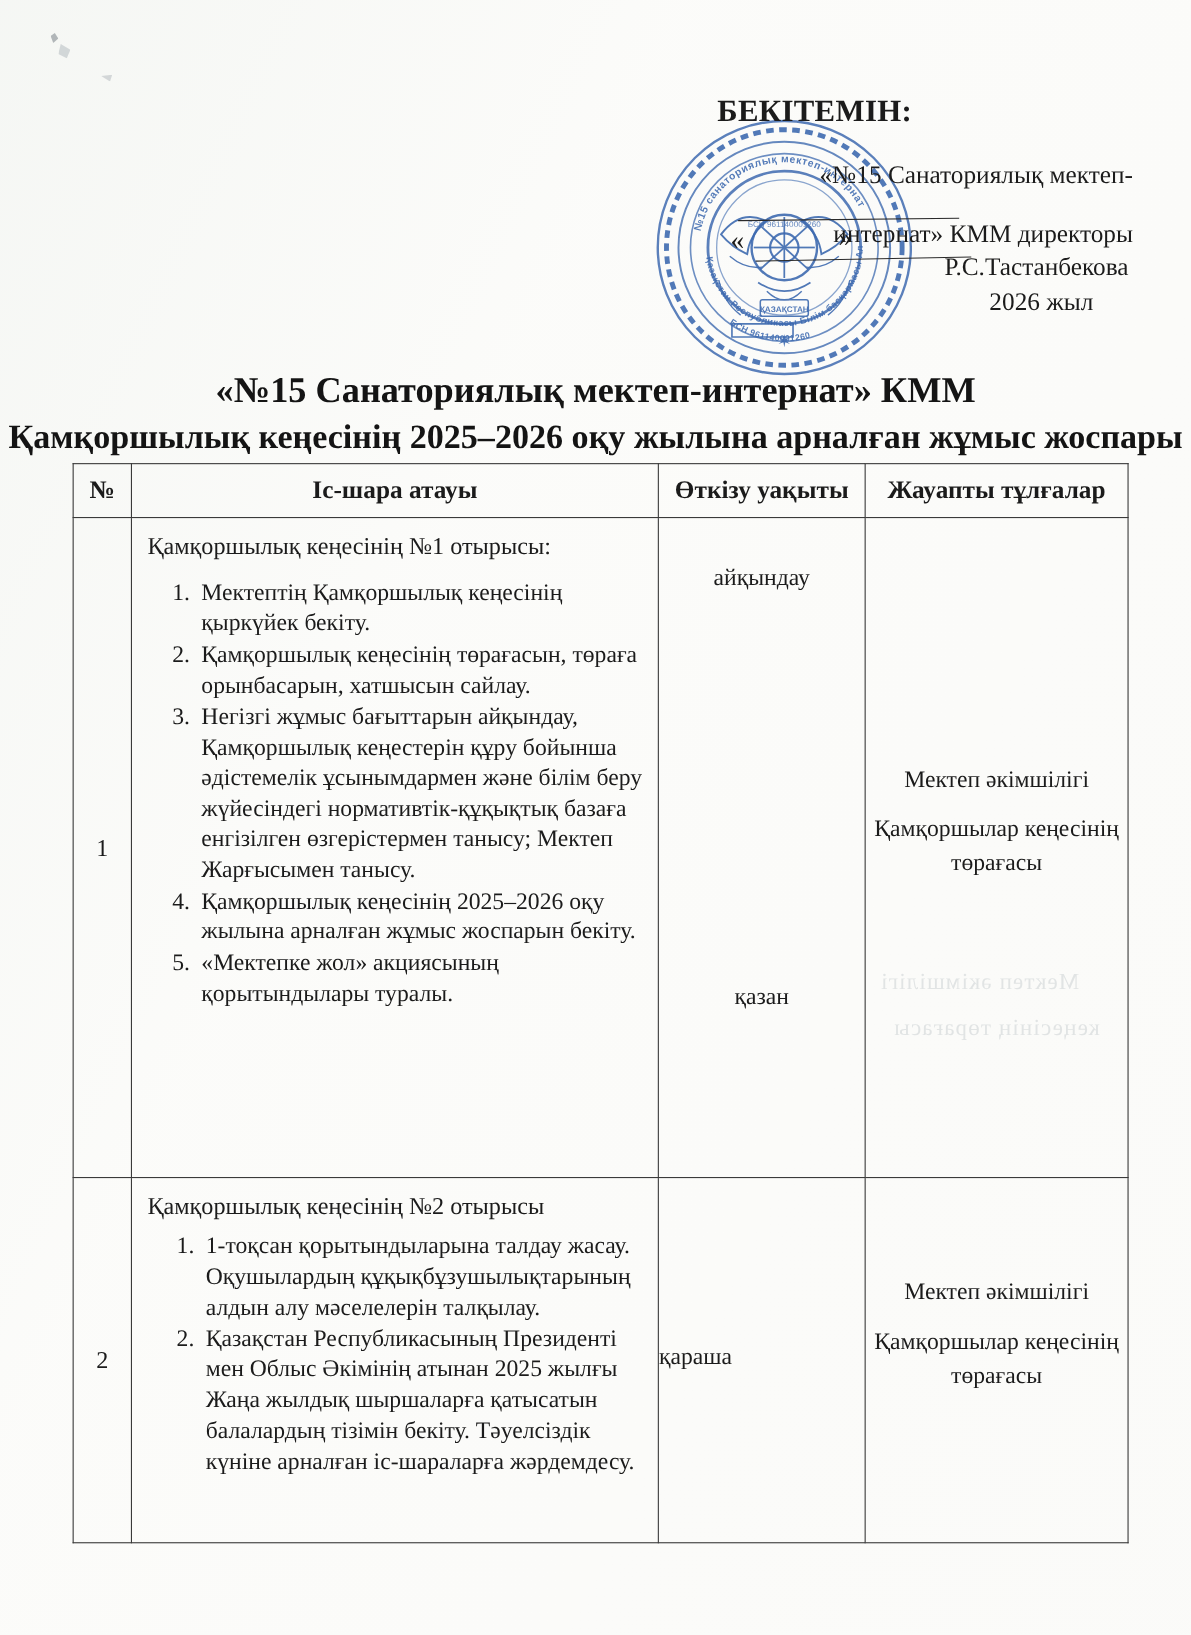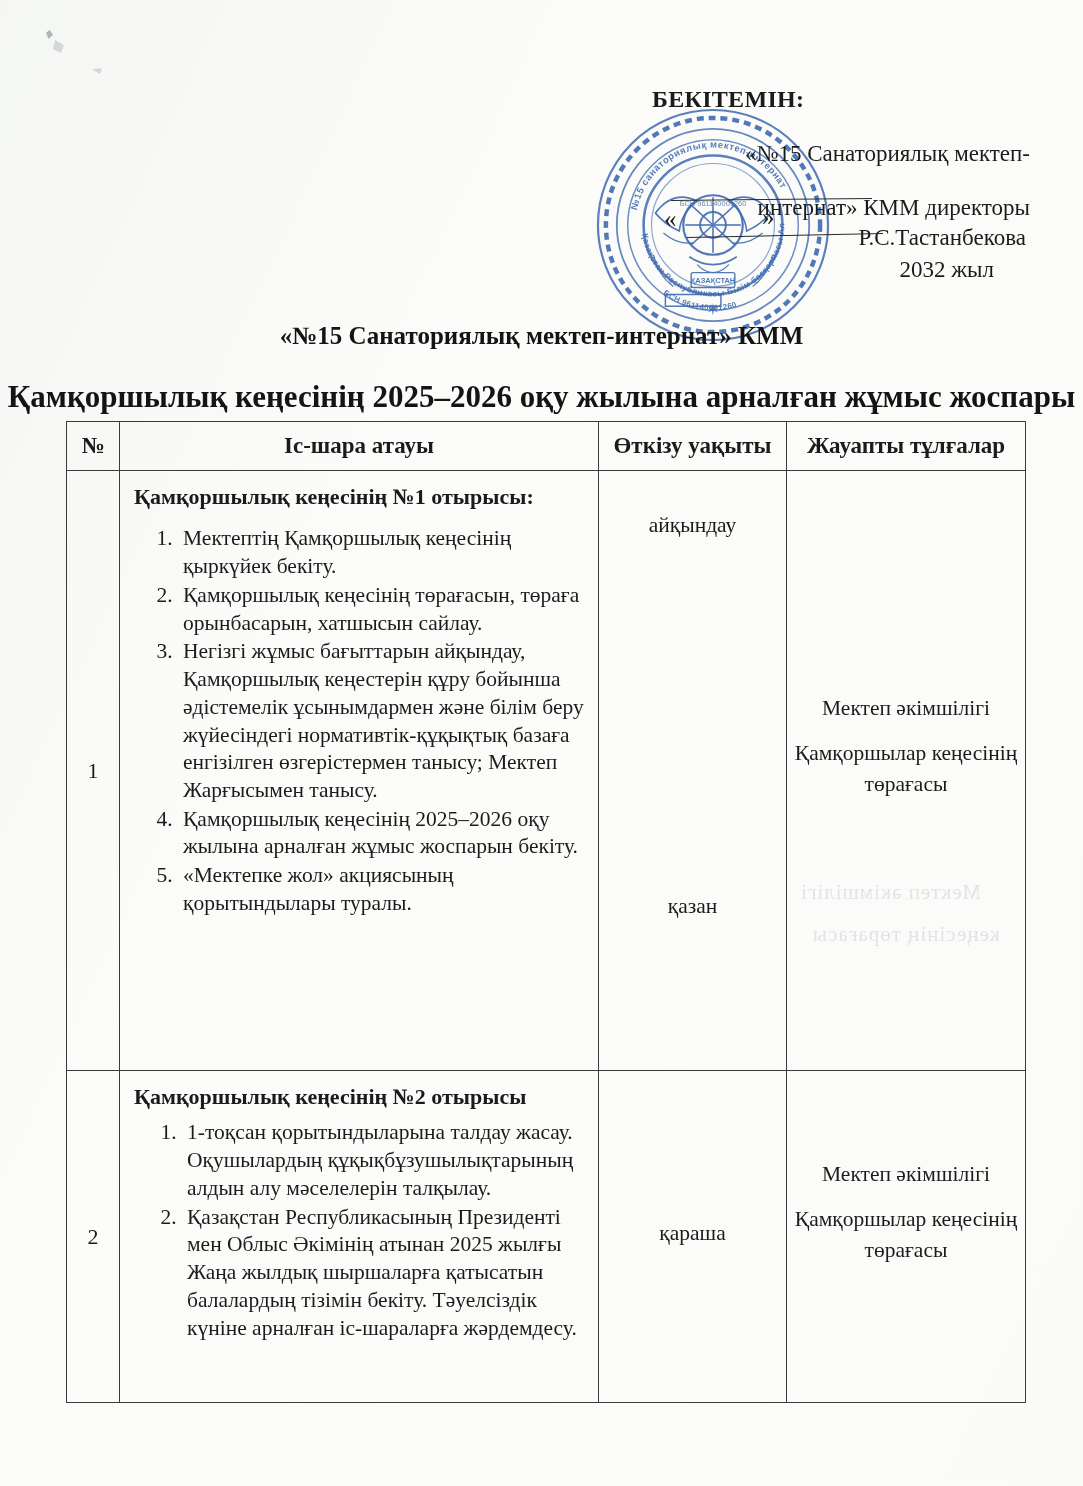--- a/index.html
+++ b/index.html
@@ -57,21 +57,21 @@
     top: 84px;
     width: 430px;
     text-align: right;
     font-size: 23px;
     line-height: 1.30;
   }
   .approval .ap-title {
     font-weight: bold;
     text-align: left;
     padding-left: 52px;
-    font-size: 24px;
+    font-size: 28px;
     letter-spacing: .3px;
   }
   .approval .ap-line {
     text-align: right;
     white-space: normal;
     margin-top: 24px;
   }
   .approval .ap-name {
     text-align: right;
     padding-right: 4px;
@@ -133,21 +133,21 @@
   
   .doc-title {
     position: absolute;
     z-index: 4;
     left: 0;
     width: 1083px;
     text-align: center;
     font-weight: bold;
     color: #141414;
   }
-  .doc-title-1 { top: 322px; font-size: 25px; }
+  .doc-title-1 { top: 337px; font-size: 33px; }
   .doc-title-2 { top: 379px; font-size: 31px; }
 
   
   .plan-table {
     position: absolute;
     z-index: 4;
     left: 66px;
     top: 421px;
     width: 959px;
     border-collapse: collapse;
@@ -186,41 +186,41 @@
     position: relative;
     font-size: 21.5px;
   }
   td.cell-resp {
     position: relative;
     font-size: 21.5px;
     text-align: center;
   }
 
   .cell-head {
-    font-weight: bold;
+    font-weight: normal;
     font-size: 22px;
     margin: 0 0 14px 0;
   }
   .cell-head.h2 { margin-bottom: 8px; }
 
   ol.items {
     margin: 0;
     padding-left: 44px;
     list-style-position: outside;
   }
   ol.items > li {
     margin: 0 0 1px 0;
     padding-left: 5px;
   }
   ol.items.tight-indent { padding-left: 48px; }
 
   
   .time-a { position: absolute; left: 0; right: 0; text-align: center; top: 42px; }
   .time-b { position: absolute; left: 0; right: 0; text-align: center; top: 423px; }
-  .time-c { position: absolute; left: 0; right: 0; text-align: center; top: 150px; }
+  .time-c { position: absolute; left: 0; right: 0; top: 150px; }
 
   .resp-block {
     position: absolute;
     left: 0;
     right: 0;
     text-align: center;
     line-height: 1.45;
   }
   .resp-r1 { top: 222px; }
   .resp-r2 { top: 88px; }
@@ -304,21 +304,21 @@
     <text x="120" y="179" text-anchor="middle" font-size="7.5" fill="#2a5ba8" font-family="'Liberation Sans', sans-serif" font-weight="bold" opacity="0.9">ҚАЗАҚСТАН</text>
     <text x="120" y="211" text-anchor="middle" font-size="16" fill="#2a5ba8" opacity="0.9">✶</text>
   </svg>
 </div>
 
 <div class="approval">
   <div class="ap-title">БЕКІТЕМІН:</div>
   <div class="ap-line">«№15 Санаториялық мектеп-</div>
   <div class="ap-line">интернат» КММ директоры</div>
   <div class="ap-name">Р.С.Тастанбекова</div>
-  <div class="ap-date">2032 жыл</div>
+  <div class="ap-date">2026 жыл</div>
 </div>
 <div class="sig-rule"></div>
 <div class="date-rule"></div>
 <span class="quote-open">«</span>
 <span class="quote-close">»</span>
 
 <div class="doc-title doc-title-1">«№15 Санаториялық мектеп-интернат» КММ</div>
 <div class="doc-title doc-title-2">Қамқоршылық кеңесінің 2025–2026 оқу жылына арналған жұмыс жоспары</div>
 
 <div class="ghost ghost-1">Мектеп әкімшілігі</div>

